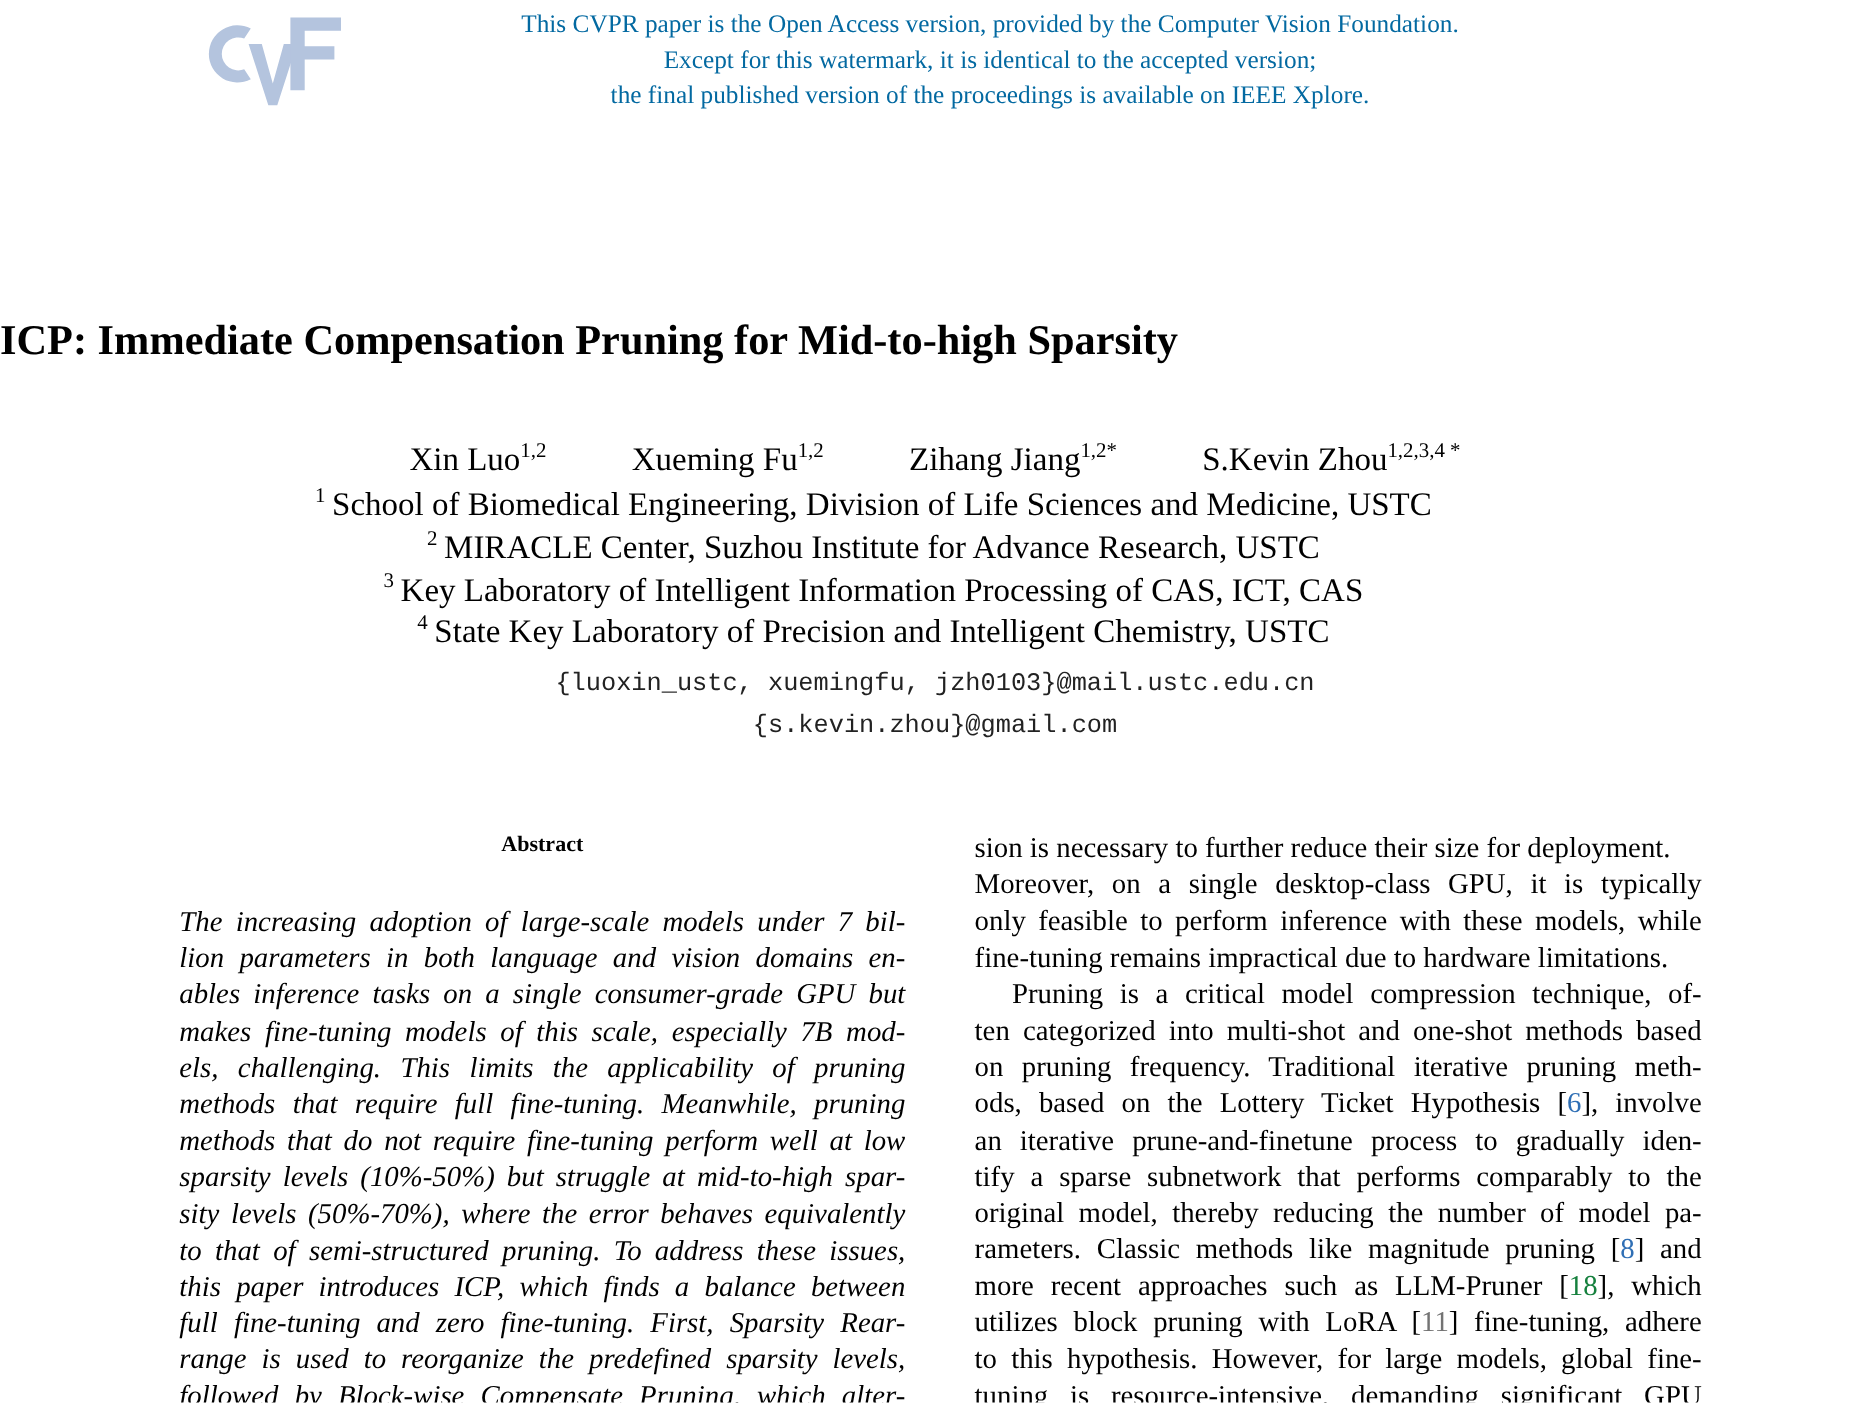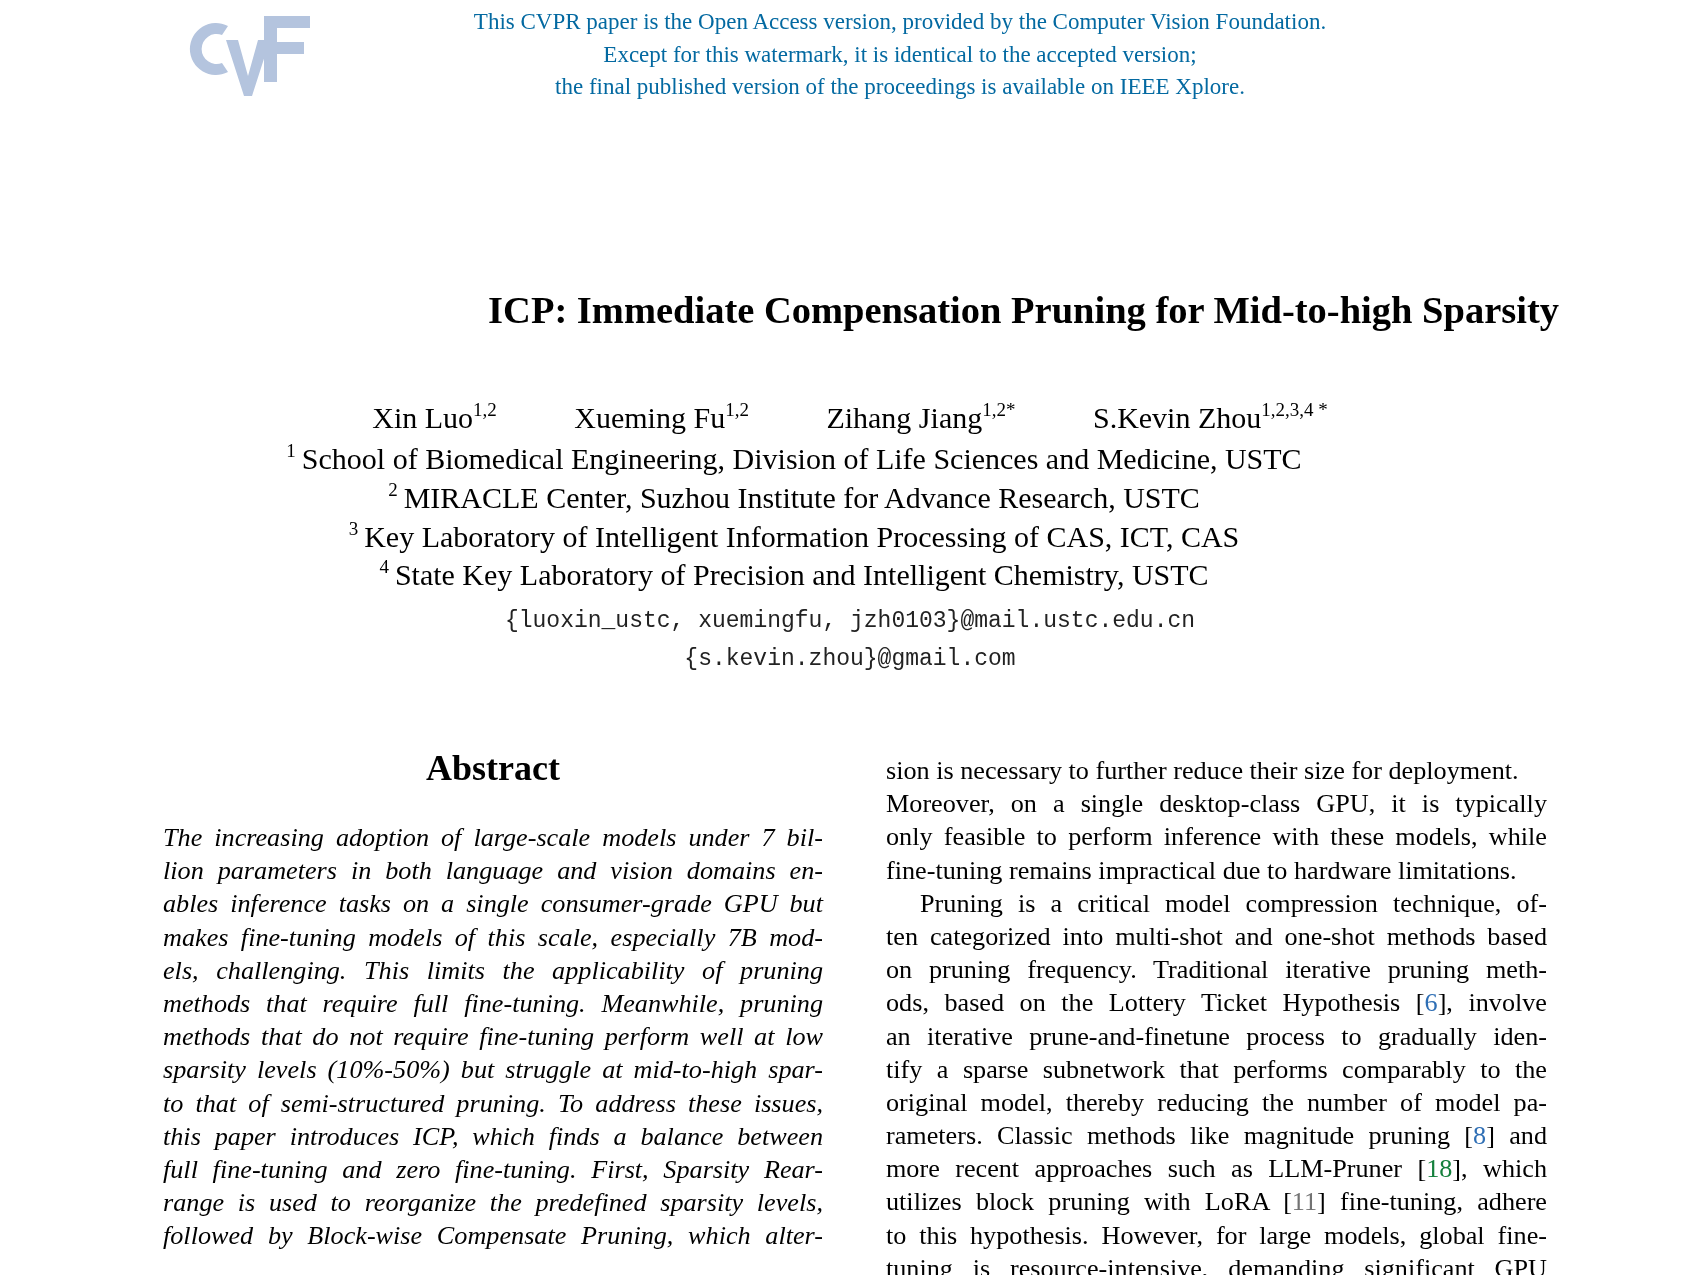--- a/index.html
+++ b/index.html
@@ -3,36 +3,36 @@
   <meta charset="utf-8">
   <style>
     html, body { margin: 0; padding: 0; background: #ffffff; }
     body { width: 1700px; height: 1275px; position: relative; overflow: hidden;
            font-family: "Liberation Serif", "DejaVu Serif", serif; color: #000; }
     .abs { position: absolute; }
     .logo { left: 186px; top: 14px; width: 124px; height: 82px; }
     .watermark { left: 350px; width: 1100px; top: 6px; text-align: center;
                  color: #0369a1; font-size: 23px; line-height: 32.5px; }
     .watermark div { white-space: nowrap; }
-    .title { left: 0; width: 1559px; top: 288px; text-align: right;
+    .title { left: 0; width: 1559px; top: 288px; text-align: left;
              font-weight: bold; font-size: 38.5px; line-height: 44px; }
     .authors { left: 0; width: 1700px; top: 398px; text-align: center;
                font-size: 30px; line-height: 40px; white-space: nowrap; }
     .author { display: inline-block; margin: 0 35px; font-family: Liberation Serif, serif; }
     sup { font-size: 19px; vertical-align: 12px; line-height: 0; }
     .affils { left: 0; width: 1588px; top: 440px; text-align: center;
               font-size: 30px; line-height: 38.8px; }
     .affils div { white-space: nowrap; }
     .affils sup { font-size: 19px; vertical-align: 12px; margin-right: 6px; }
     .emails { left: 0; width: 1700px; top: 602px; text-align: center;
               font-family: "Liberation Mono", "DejaVu Sans Mono", monospace;
               font-size: 23px; line-height: 38px; color: #222; }
     .emails div { white-space: nowrap; }
     .abs-head { left: 163px; width: 660px; top: 748px; text-align: center;
-                font-weight: bold; font-size: 36px; line-height: 40px; }
+                font-weight: bold; font-size: 20px; line-height: 40px; }
     .col { font-size: 26.2px; line-height: 33.2px; text-align: justify; }
     .col-left { left: 163px; width: 660px; top: 821px; font-style: italic; }
     .col-right { left: 886px; width: 661px; top: 754px; }
     .line { display: block; text-align: justify; text-align-last: justify; white-space: nowrap; height: 33.2px; }
     .line.last { text-align-last: left; }
     .indent { padding-left: 34px; }
     .cite { color: #2f6fb5; }
   </style>
 </head>
 <body>
@@ -76,20 +76,21 @@
 
 <div class="abs col col-left">
   <span class="line">The increasing adoption of large-scale models under 7 bil-</span>
   <span class="line">lion parameters in both language and vision domains en-</span>
   <span class="line">ables inference tasks on a single consumer-grade GPU but</span>
   <span class="line">makes fine-tuning models of this scale, especially 7B mod-</span>
   <span class="line">els, challenging.  This limits the applicability of pruning</span>
   <span class="line">methods that require full fine-tuning.  Meanwhile, pruning</span>
   <span class="line">methods that do not require fine-tuning perform well at low</span>
   <span class="line">sparsity levels (10%-50%) but struggle at mid-to-high spar-</span>
+  <span class="line">sity levels (50%-70%), where the error behaves equivalently</span>
   <span class="line">to that of semi-structured pruning. To address these issues,</span>
   <span class="line">this paper introduces ICP, which finds a balance between</span>
   <span class="line">full fine-tuning and zero fine-tuning.  First, Sparsity Rear-</span>
   <span class="line">range is used to reorganize the predefined sparsity levels,</span>
   <span class="line">followed by Block-wise Compensate Pruning, which alter-</span>
 </div>
 
 <div class="abs col col-right" id="intro-col">
     <span class="line last">sion is necessary to further reduce their size for deployment.</span>
     <span class="line">Moreover, on a single desktop-class GPU, it is typically</span>

